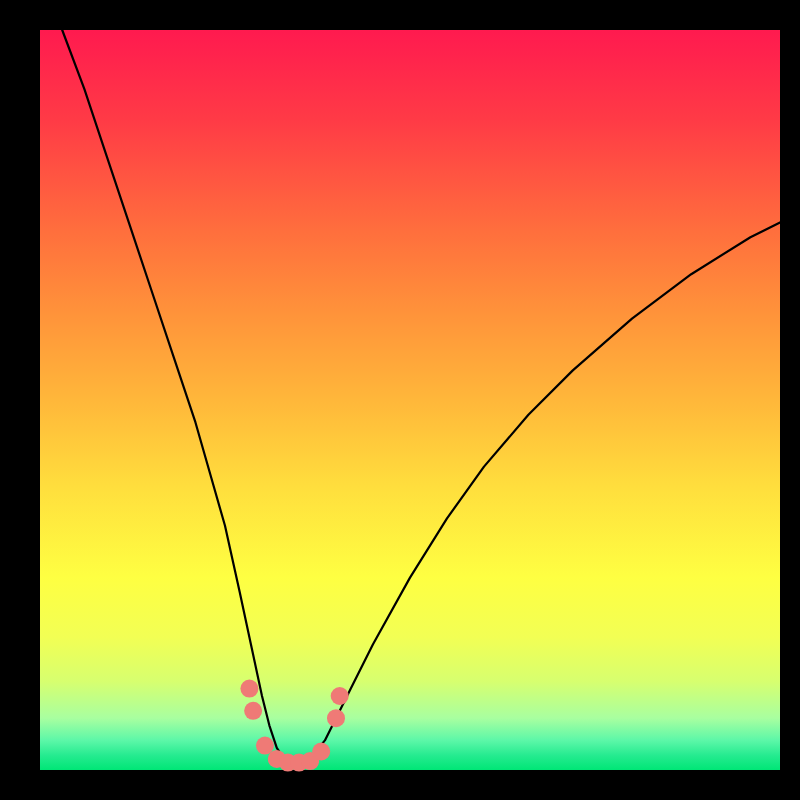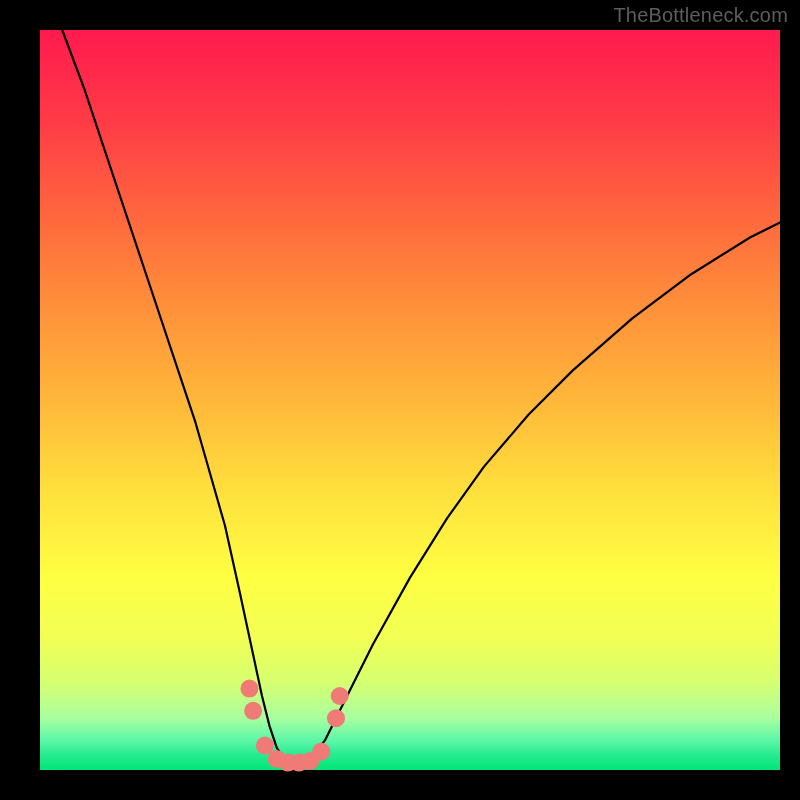--- a/index.html
+++ b/index.html
@@ -58,21 +58,20 @@
     top: 0;
     width: 740px;
     height: 740px;
     overflow: visible;
   }
 </style>
 </head>
 <body>
 
 <div class="frame">
-  <div class="watermark">TheBottleneck.com</div>
   <div class="plot">
     <svg class="curve" viewBox="0 0 740 740" preserveAspectRatio="none">
       <path id="curve-path" fill="none" stroke="#000" stroke-width="2.2" stroke-linecap="round" stroke-linejoin="round" d="M22.20 0.00 L44.40 59.20 L66.60 125.80 L88.80 192.40 L111.00 259.00 L133.20 325.60 L155.40 392.20 L170.20 444.00 L185.00 495.80 L199.80 562.40 L210.90 614.20 L222.00 666.00 L229.40 695.60 L236.80 717.80 L244.20 728.90 L251.60 732.60 L259.00 732.60 L266.40 730.38 L273.80 723.72 L284.90 710.40 L296.00 688.20 L310.80 658.60 L333.00 614.20 L370.00 547.60 L407.00 488.40 L444.00 436.60 L488.40 384.80 L532.80 340.40 L592.00 288.60 L651.20 244.20 L710.40 207.20 L740.00 192.40"></path>
       <g id="marker-group">
           <circle cx="209.42" cy="658.60" r="9" fill="#ef7a76"></circle>
           <circle cx="213.12" cy="680.80" r="9" fill="#ef7a76"></circle>
           <circle cx="224.96" cy="715.58" r="9" fill="#ef7a76"></circle>
           <circle cx="236.80" cy="728.90" r="9" fill="#ef7a76"></circle>
           <circle cx="247.90" cy="732.60" r="9" fill="#ef7a76"></circle>
           <circle cx="259.00" cy="732.60" r="9" fill="#ef7a76"></circle>

